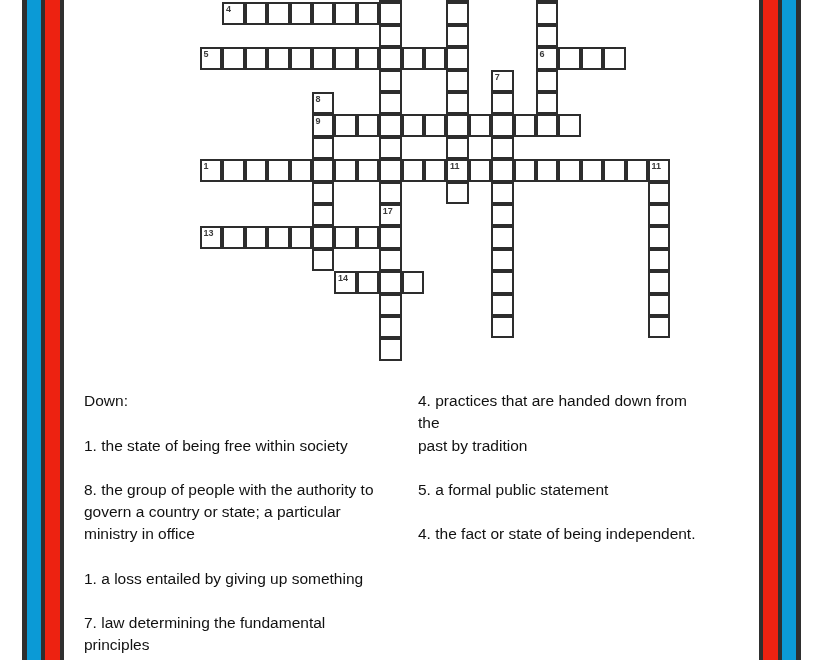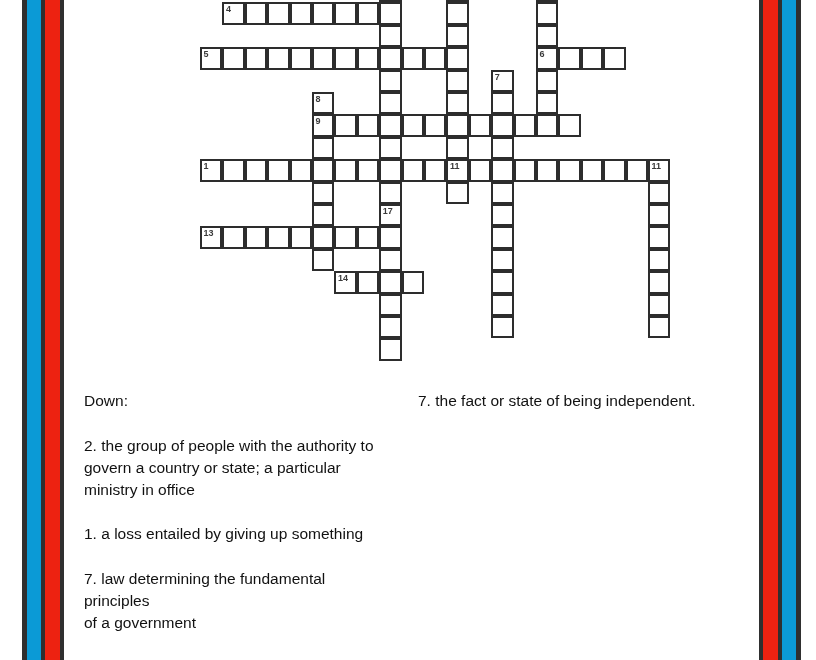--- a/index.html
+++ b/index.html
@@ -252,30 +252,35 @@
           <span class="num">14</span>
         </div>
         <div class="cell" style="left: 356.8px; top: 271.2px;"></div>
         <div class="cell" style="left: 401.6px; top: 271.2px;"></div>
       </div>
   </div>
 
   <div id="clues">
     <div id="clues-down" class="clue-col">
       <span class="clue-head">Down:</span>
-      <span class="clue-item">2. the group of people with the authority to
+      <span class="clue-item">1. the state of being free within society</span>
+      <span class="clue-item">8. the group of people with the authority to
 govern a country or state; a particular
 ministry in office</span>
       <span class="clue-item">1. a loss entailed by giving up something</span>
       <span class="clue-item">7. law determining the fundamental
 principles
 of a government</span>
       
       
     </div>
     <div id="clues-across" class="clue-col">
-      <span class="clue-item">7. the fact or state of being independent.</span>
+      <span class="clue-item">4. practices that are handed down from
+the
+past by tradition</span>
+      <span class="clue-item">5. a formal public statement</span>
+      <span class="clue-item">4. the fact or state of being independent.</span>
       
       
     </div>
   </div>
 
 </div>
 
 </body></html>

